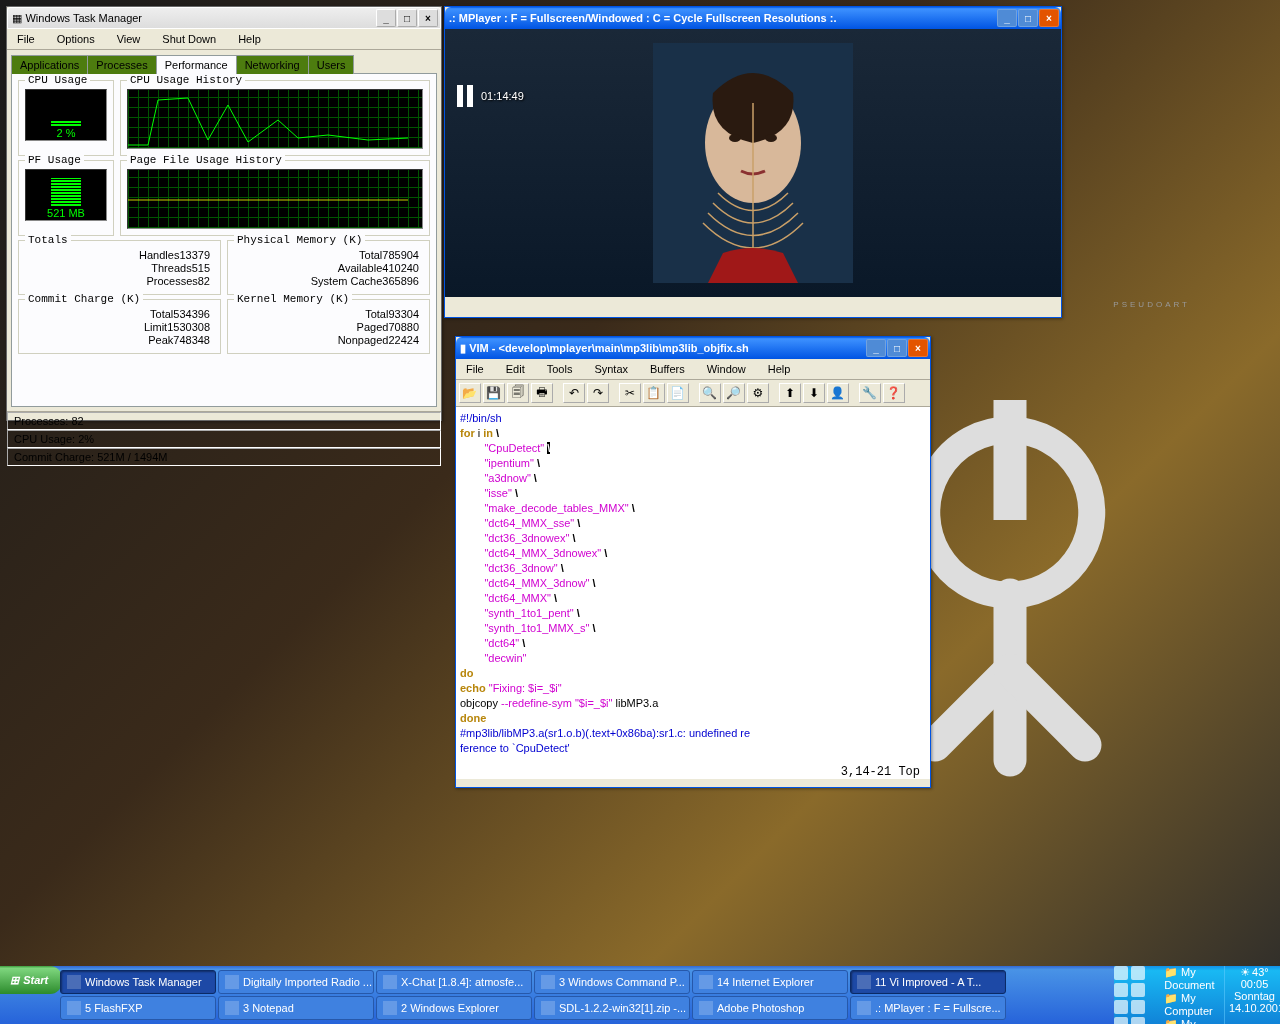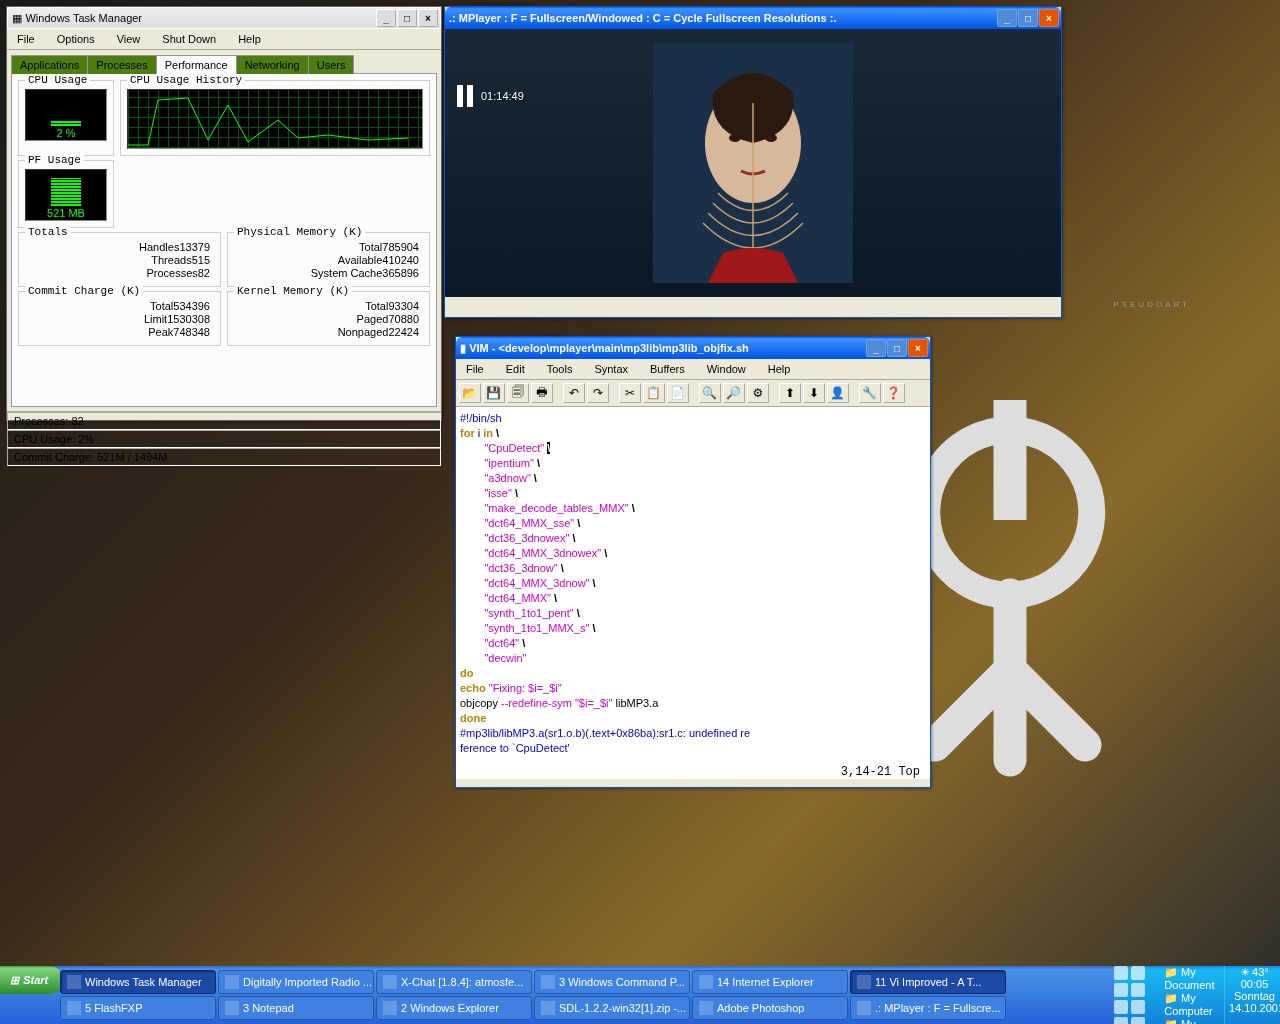--- a/index.html
+++ b/index.html
@@ -150,20 +150,28 @@
             </svg>
           </div>
       </div>
     </div>
     <div class="gridrow">
       <div class="fieldset" style="width:96px">
           <span class="legend">PF Usage</span>
         <div class="meter">
             <div class="bars"></div>
             <span style="position:absolute;bottom:1px">521 MB</span>
+          </div>
+      </div>
+      <div class="fieldset statcol">
+          <span class="legend">Page File Usage History</span>
+        <div class="graph">
+            <svg width="100%" height="100%" style="position:absolute">
+              <polyline points="0,30 280,30" stroke="#cc0" fill="none"></polyline>
+            </svg>
           </div>
       </div>
     </div>
     <div class="gridrow" id="tm-stats1">
         <div class="fieldset statcol">
           <span class="legend">Totals</span>
           <div class="statrow">
             <span>Handles</span>
             <span>13379</span>
           </div>

